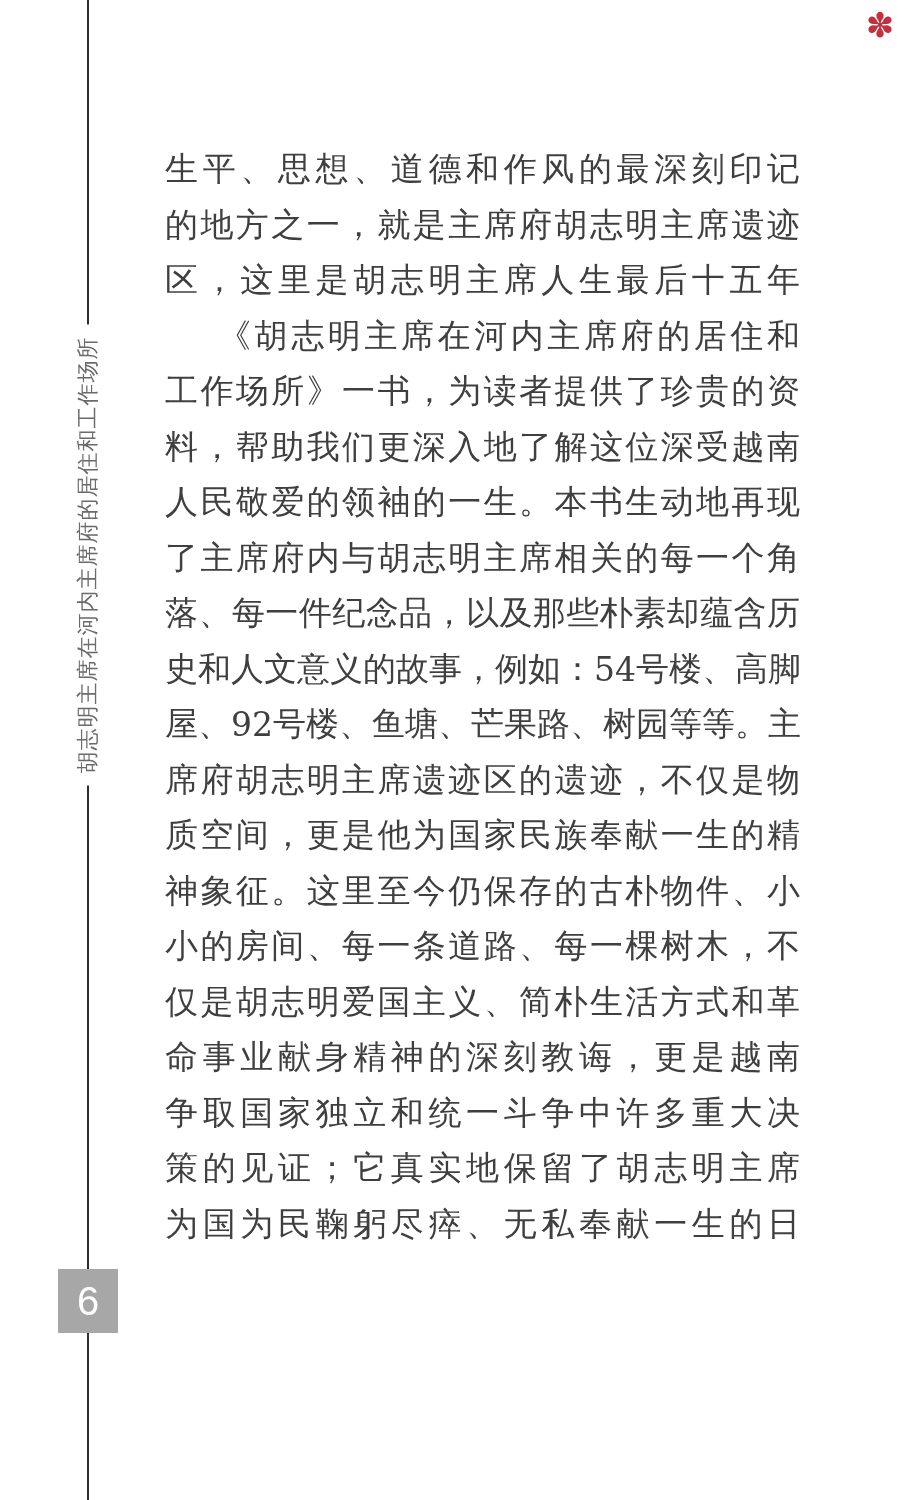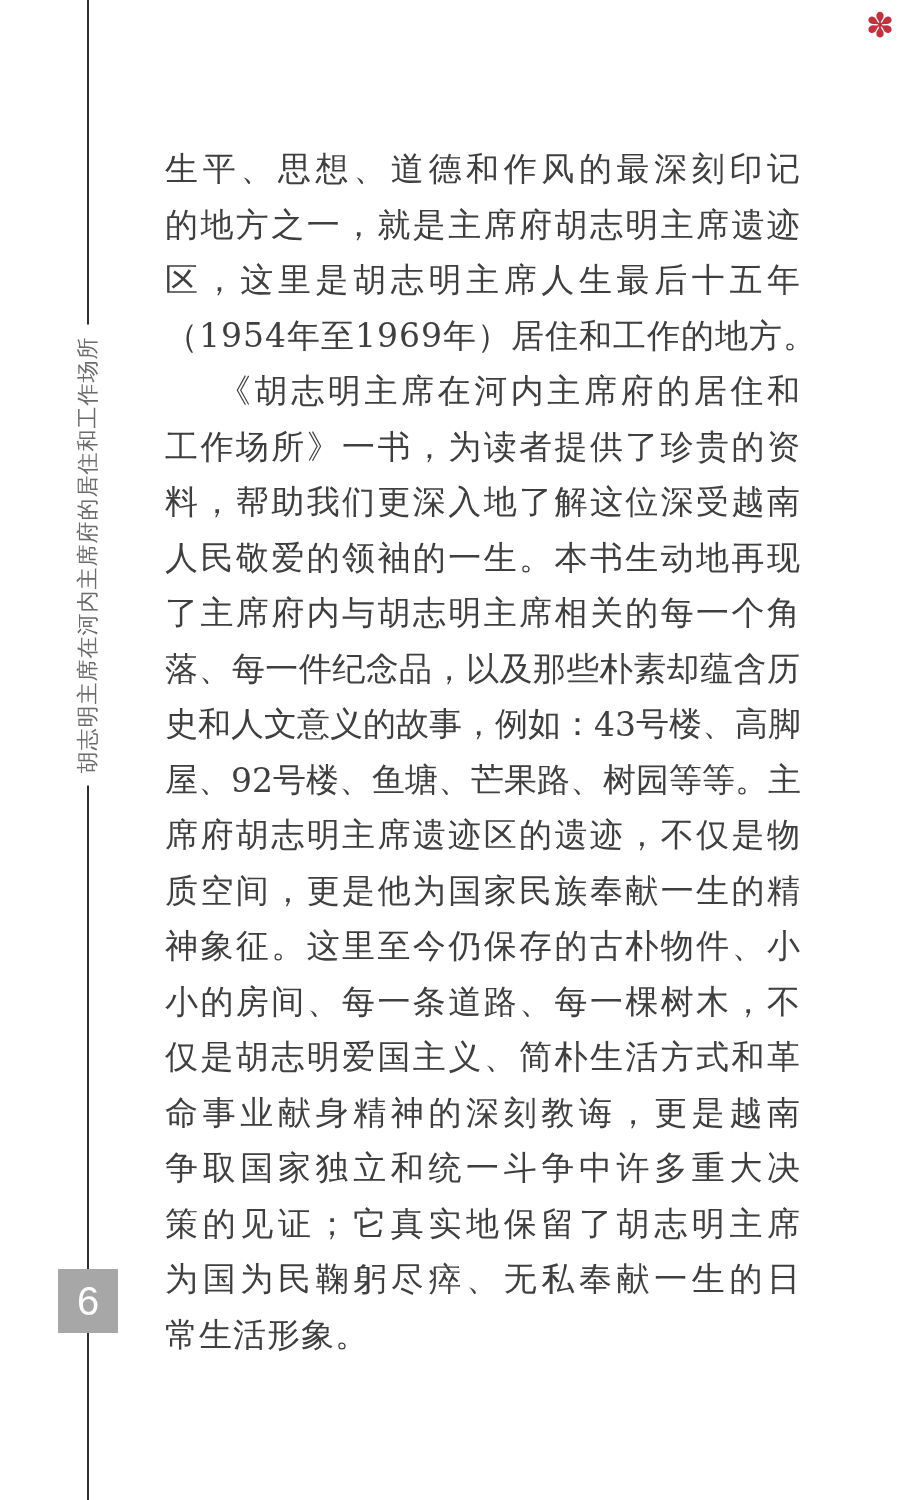--- a/index.html
+++ b/index.html
@@ -164,21 +164,20 @@
         <span>主</span>
         <span>席</span>
         <span>人</span>
         <span>生</span>
         <span>最</span>
         <span>后</span>
         <span>十</span>
         <span>五</span>
         <span>年</span>
       </div>
-      <div class="line plain">（1954年至1969年）居住和工作的地方。</div>
       <div class="line justified" style="padding-left: 53px;">
         <span>《</span>
         <span>胡</span>
         <span>志</span>
         <span>明</span>
         <span>主</span>
         <span>席</span>
         <span>在</span>
         <span>河</span>
         <span>内</span>
@@ -298,21 +297,21 @@
         <span>文</span>
         <span>意</span>
         <span>义</span>
         <span>的</span>
         <span>故</span>
         <span>事</span>
         <span>，</span>
         <span>例</span>
         <span>如</span>
         <span>：</span>
-        <span>43</span>
+        <span>54</span>
         <span>号</span>
         <span>楼</span>
         <span>、</span>
         <span>高</span>
         <span>脚</span>
       </div>
       <div class="line justified">
         <span>屋</span>
         <span>、</span>
         <span>92</span>
@@ -502,16 +501,15 @@
         <span>、</span>
         <span>无</span>
         <span>私</span>
         <span>奉</span>
         <span>献</span>
         <span>一</span>
         <span>生</span>
         <span>的</span>
         <span>日</span>
       </div>
-      <div class="line plain">常生活形象。</div>
     </div>
 
 </div>
 
 </body></html>

